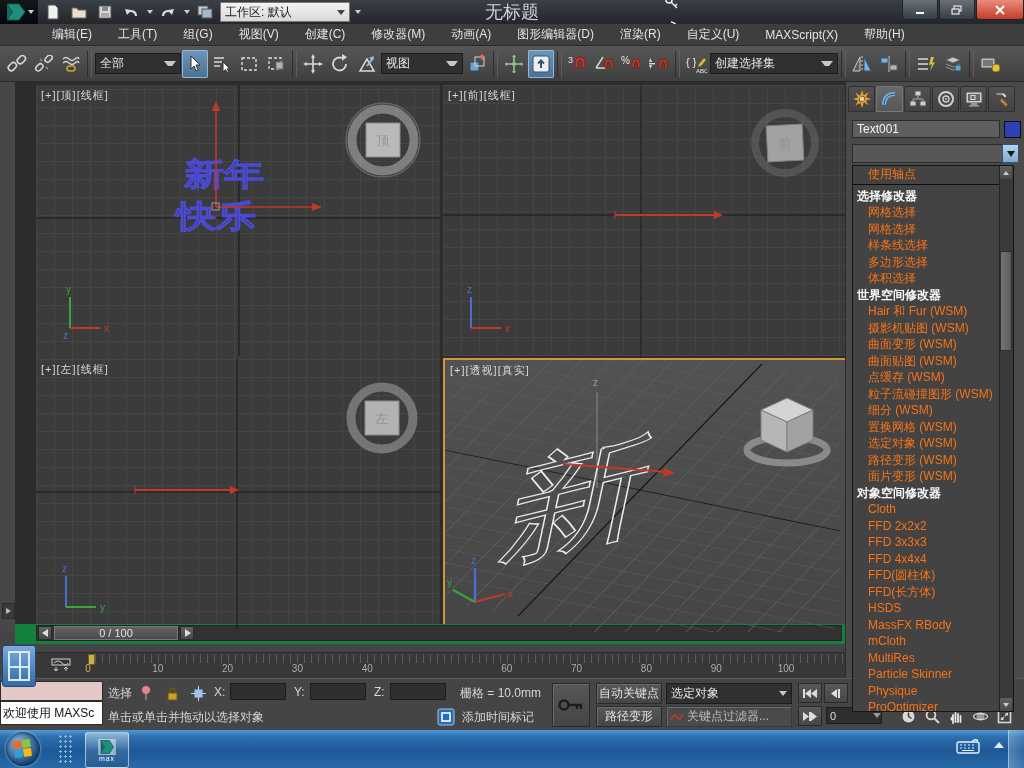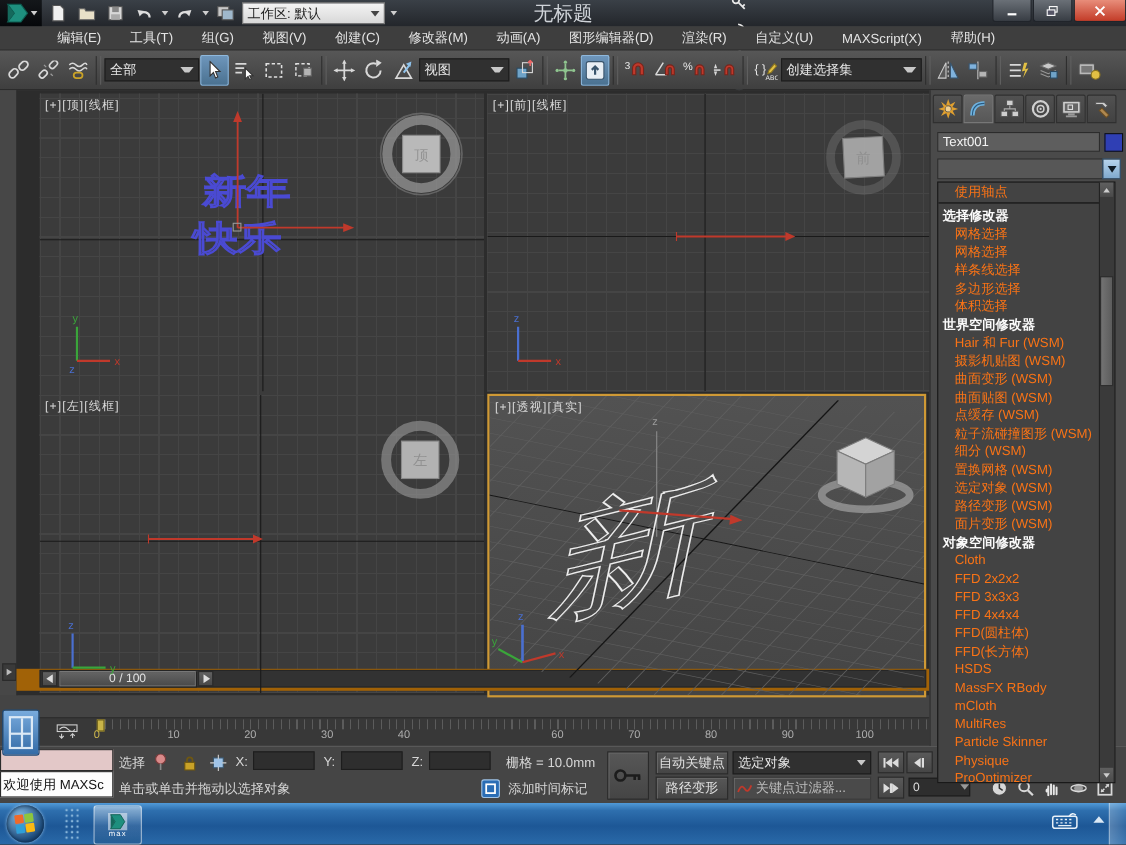--- a/index.html
+++ b/index.html
@@ -45,25 +45,25 @@
     display:flex;align-items:center;justify-content:center;}
   .dock-expand span{width:0;height:0;border-top:3px solid transparent;border-bottom:3px solid transparent;border-left:5px solid #bbb;}
   #vparea{position:absolute;left:15px;top:82px;width:830px;height:550px;background:#2c2c2c;}
   .vp{position:absolute;background-color:#3b3b3b;overflow:hidden;
     background-image:repeating-linear-gradient(90deg,#454545 0 1px,transparent 1px 18px),
                      repeating-linear-gradient(0deg,#454545 0 1px,transparent 1px 18px);}
   #vp-top{left:36px;top:85px;width:404px;height:311px;}
   #vp-front{left:443px;top:85px;width:402px;height:271px;}
   #vp-left{left:36px;top:359px;width:404px;height:271px;}
   #vp-persp{left:443px;top:358px;width:395px;height:272px;border:2px solid #cf9935;
-    background-image:none;background:linear-gradient(#525252,#454545);}
+    background-image:none;background:linear-gradient(#525252,#454545);padding-left:26px;}
   .vp-label{position:absolute;left:5px;top:3px;font-size:11px;color:#d8d8d8;letter-spacing:1px;z-index:3;}
   .vp svg{position:absolute;left:0;top:0;z-index:2;}
   
-  #timeslider-row{position:absolute;left:15px;top:608px;width:830px;height:20px;background:#a16207;}
+  #timeslider-row{position:absolute;left:15px;top:624px;width:830px;height:20px;background:#15803d;}
   #tslider-track{position:absolute;left:21px;top:1px;width:806px;height:16px;background:#323232;border:1px solid #262626;box-sizing:border-box;}
   .ts-btn{position:absolute;top:2px;width:14px;height:14px;background:linear-gradient(#616161,#484848);
     border:1px solid #2a2a2a;display:flex;align-items:center;justify-content:center;box-sizing:border-box;}
   #tslider-handle{position:absolute;left:39px;top:2px;width:124px;height:14px;background:linear-gradient(#646464,#4b4b4b);
     border:1px solid #777;box-shadow:1px 1px 0 #222;display:flex;align-items:center;justify-content:center;
     color:#e2e2e2;font-size:11px;box-sizing:border-box;}
   #ruler{position:absolute;left:15px;top:652px;width:830px;height:26px;background:#383838;border-top:1px solid #2c2c2c;}
   #tickstrip{position:absolute;left:73px;top:1px;width:762px;height:9px;
     background:repeating-linear-gradient(90deg,#5c5c5c 0 1px,transparent 1px 6.98px);}
   .tick-num{position:absolute;top:10px;transform:translateX(-50%);font-size:10px;color:#adadad;}

